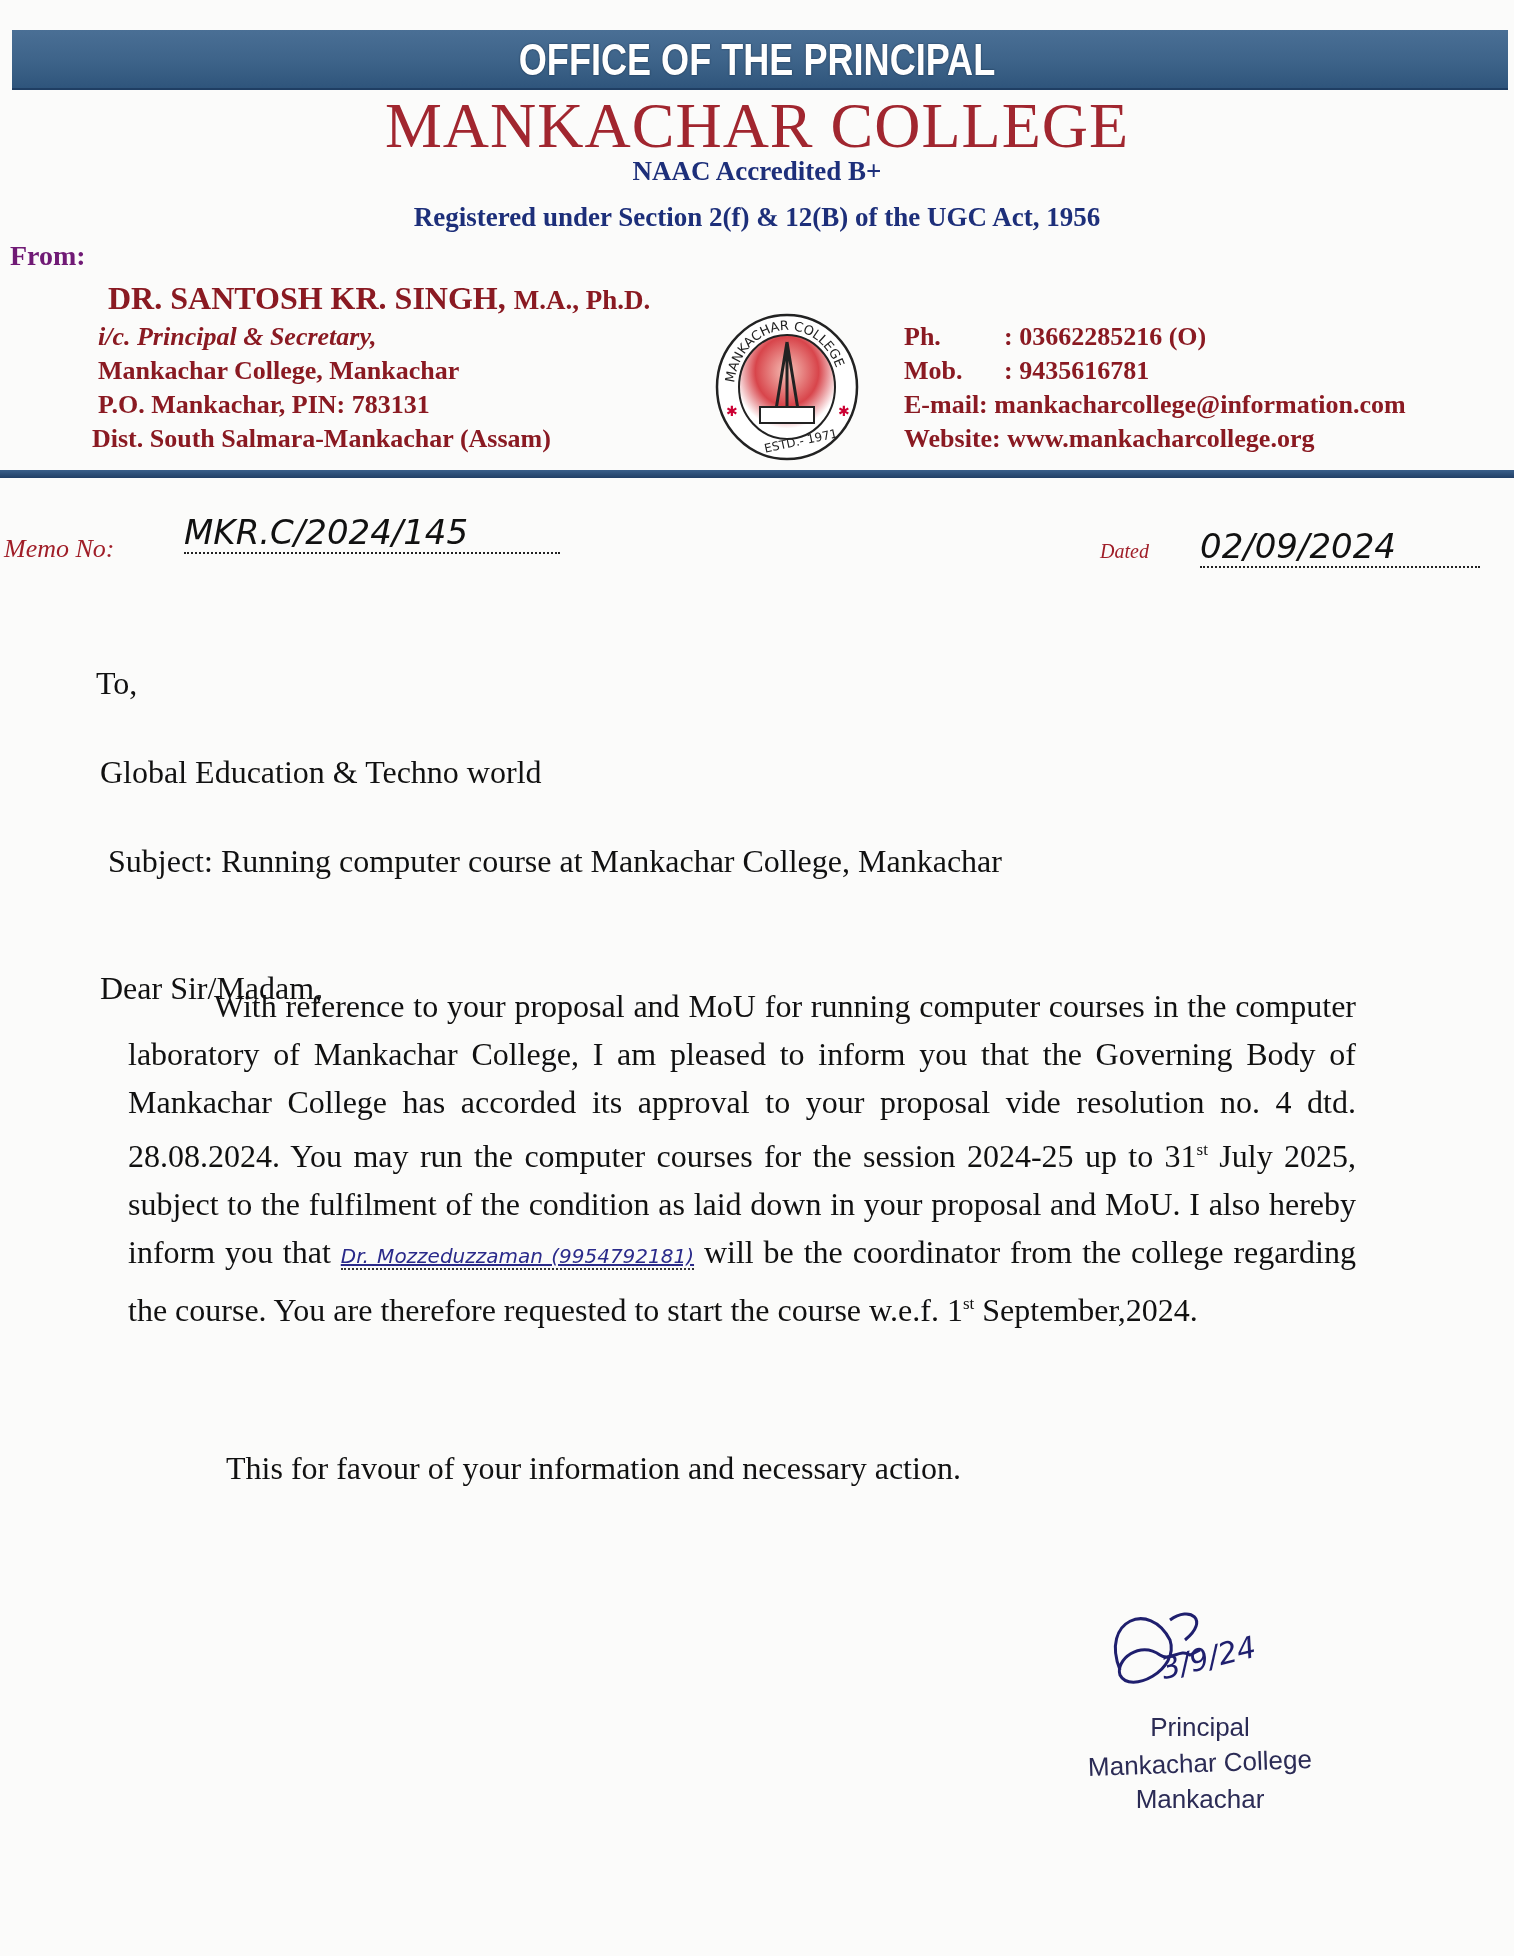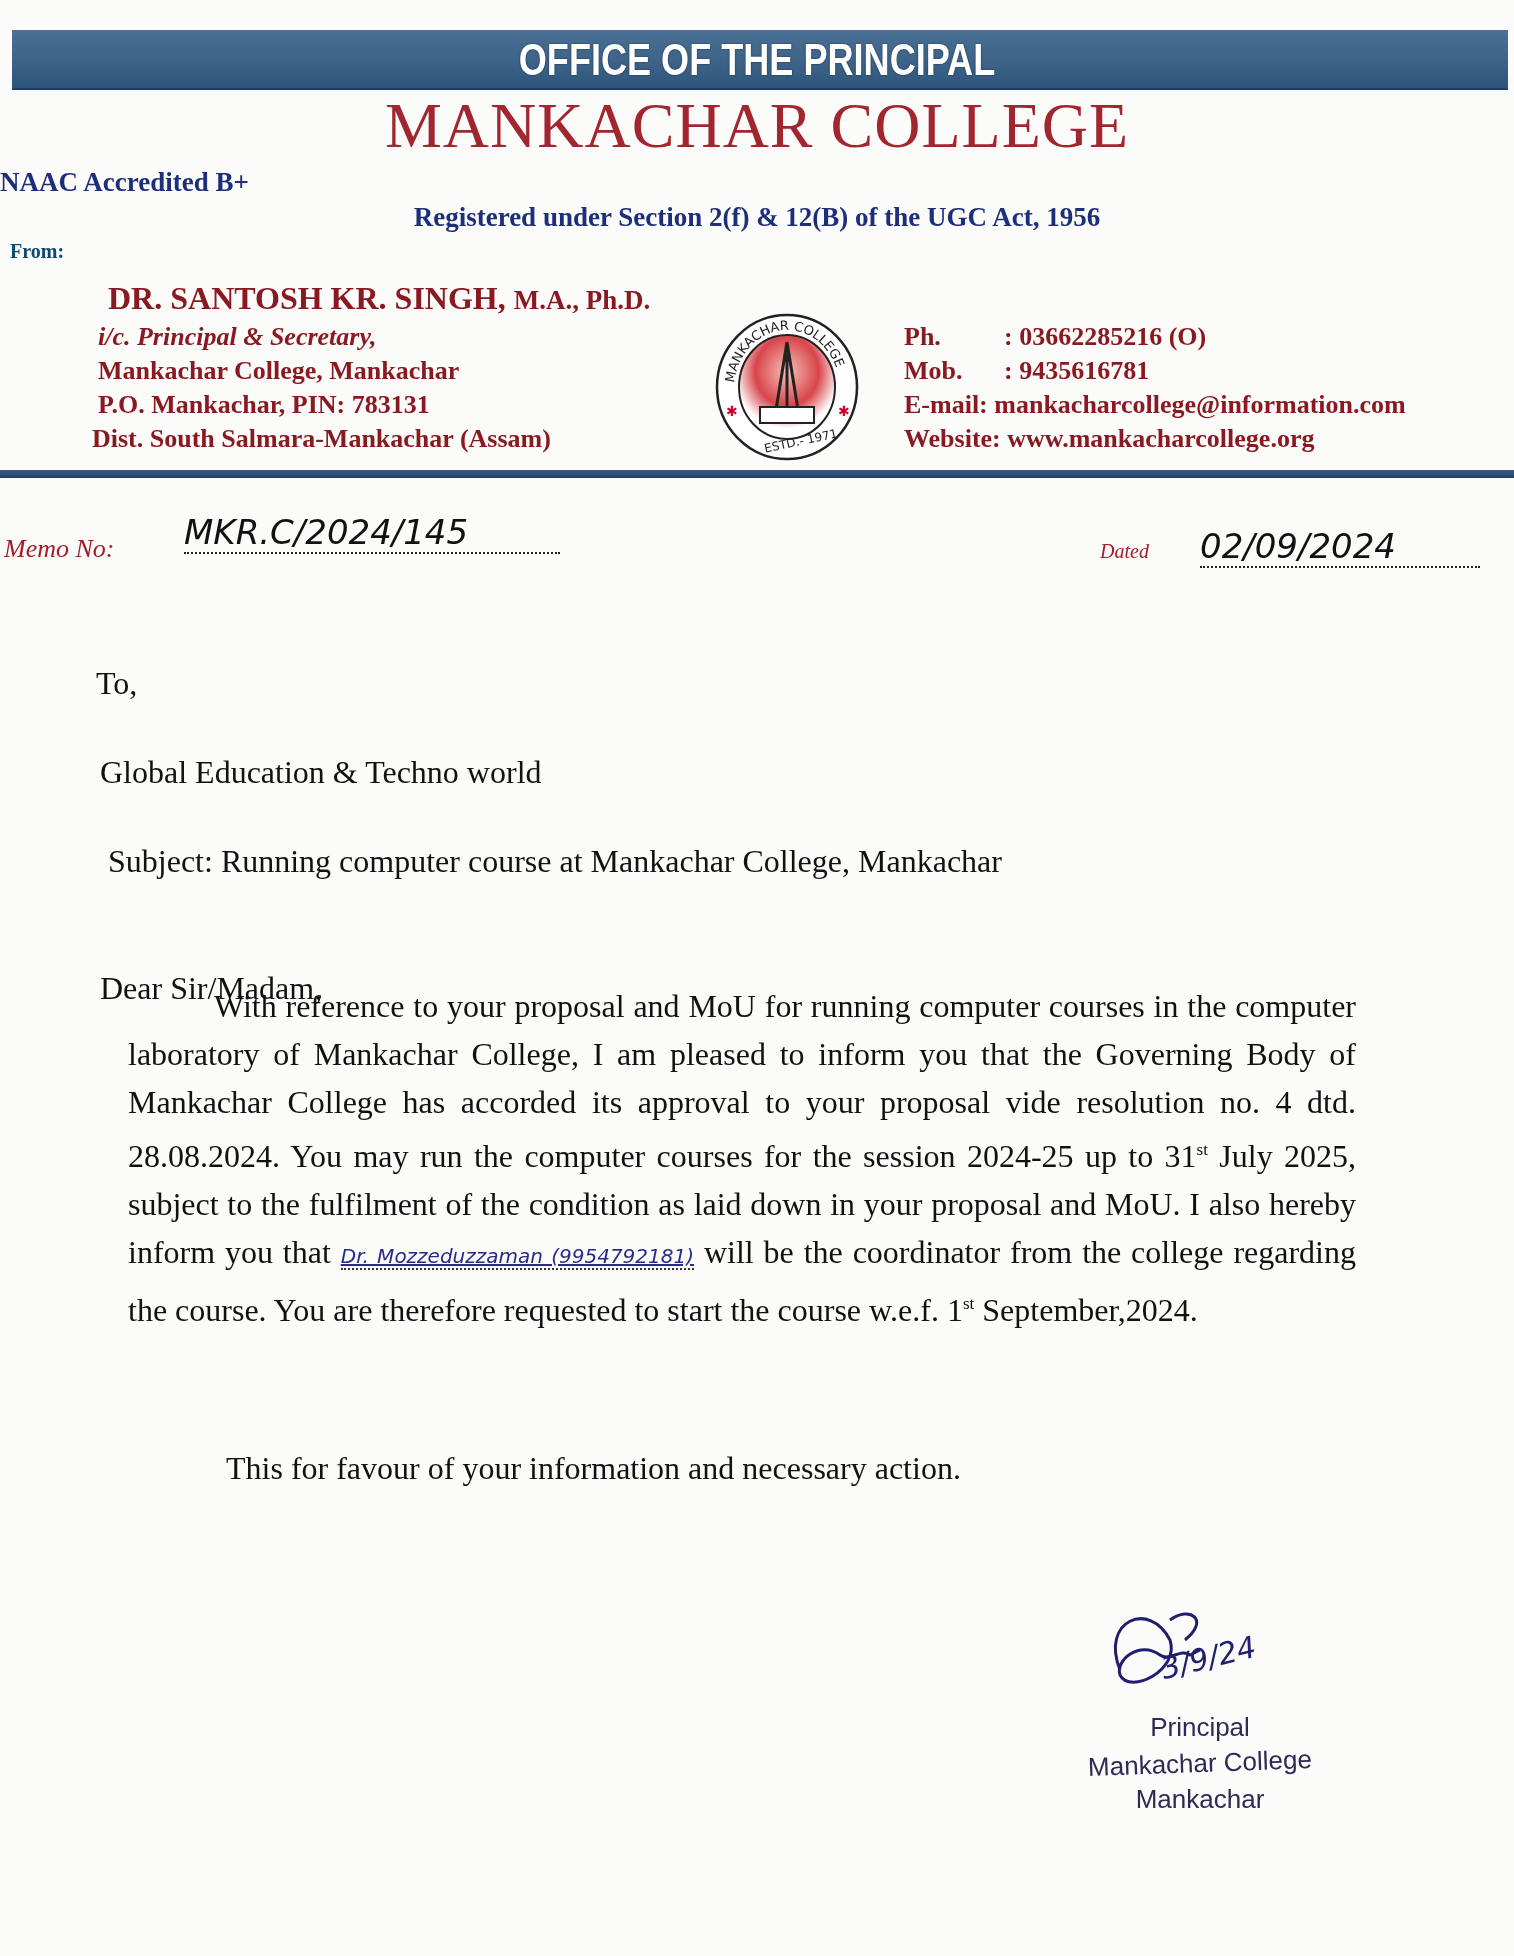--- a/index.html
+++ b/index.html
@@ -1,23 +1,23 @@
 <!DOCTYPE html>
 <html><head>
 <meta charset="utf-8">
 <style>
   html, body { margin:0; padding:0; }
   body { width:1514px; height:1956px; background:#fbfbfa; position:relative; overflow:hidden; font-family:"Liberation Serif", serif; color:#111; }
   .abs { position:absolute; }
   .banner { left:12px; top:30px; width:1496px; height:58px; background:linear-gradient(#4a6f95,#3d6389 55%,#2f557c); border-bottom:2px solid #1f3e63; }
   .banner-text { left:0; top:32px; width:1514px; text-align:center; font-family:"Liberation Sans", sans-serif; font-weight:bold; font-size:44px; color:#fff; letter-spacing:0px; transform:scaleX(0.82); text-shadow:0 0 2px #12263f; line-height:56px; }
   .college { left:0; top:90px; width:1514px; text-align:center; font-size:64px; color:#a1262f; line-height:72px; letter-spacing:1px; }
-  .naac { left:0; top:167px; width:1514px; font-size:27px; font-weight:bold; color:#1d2f7a; }
+  .naac { left:0; top:156px; width:1514px; text-align:center; font-size:27px; font-weight:bold; color:#1d2f7a; }
   .reg { left:0; top:202px; width:1514px; text-align:center; font-size:27px; font-weight:bold; color:#1d2f7a; }
-  .from { left:10px; top:240px; font-size:20px; font-weight:bold; color:#0c4a6e; }
+  .from { left:10px; top:240px; font-size:28px; font-weight:bold; color:#701a75; }
   .red { color:#8a1a22; font-weight:bold; }
   .name { left:108px; top:280px; font-size:32px; }
   .name small { font-size:27px; }
   .addr { left:98px; font-size:26px; }
   .seal { left:712px; top:312px; width:150px; height:150px; }
   .contact { left:904px; font-size:26px; }
   .rule { left:0; top:470px; width:1514px; height:8px; background:linear-gradient(#3a5f8a,#213f66); }
   .memo { left:4px; top:520px; font-family:"Liberation Serif", serif; font-style:italic; font-size:26px; color:#a01e28; }
   .dots { border-bottom:2px dotted #222; display:inline-block; }
   .hand { font-family:"DejaVu Sans", sans-serif; font-style:italic; color:#111; }

